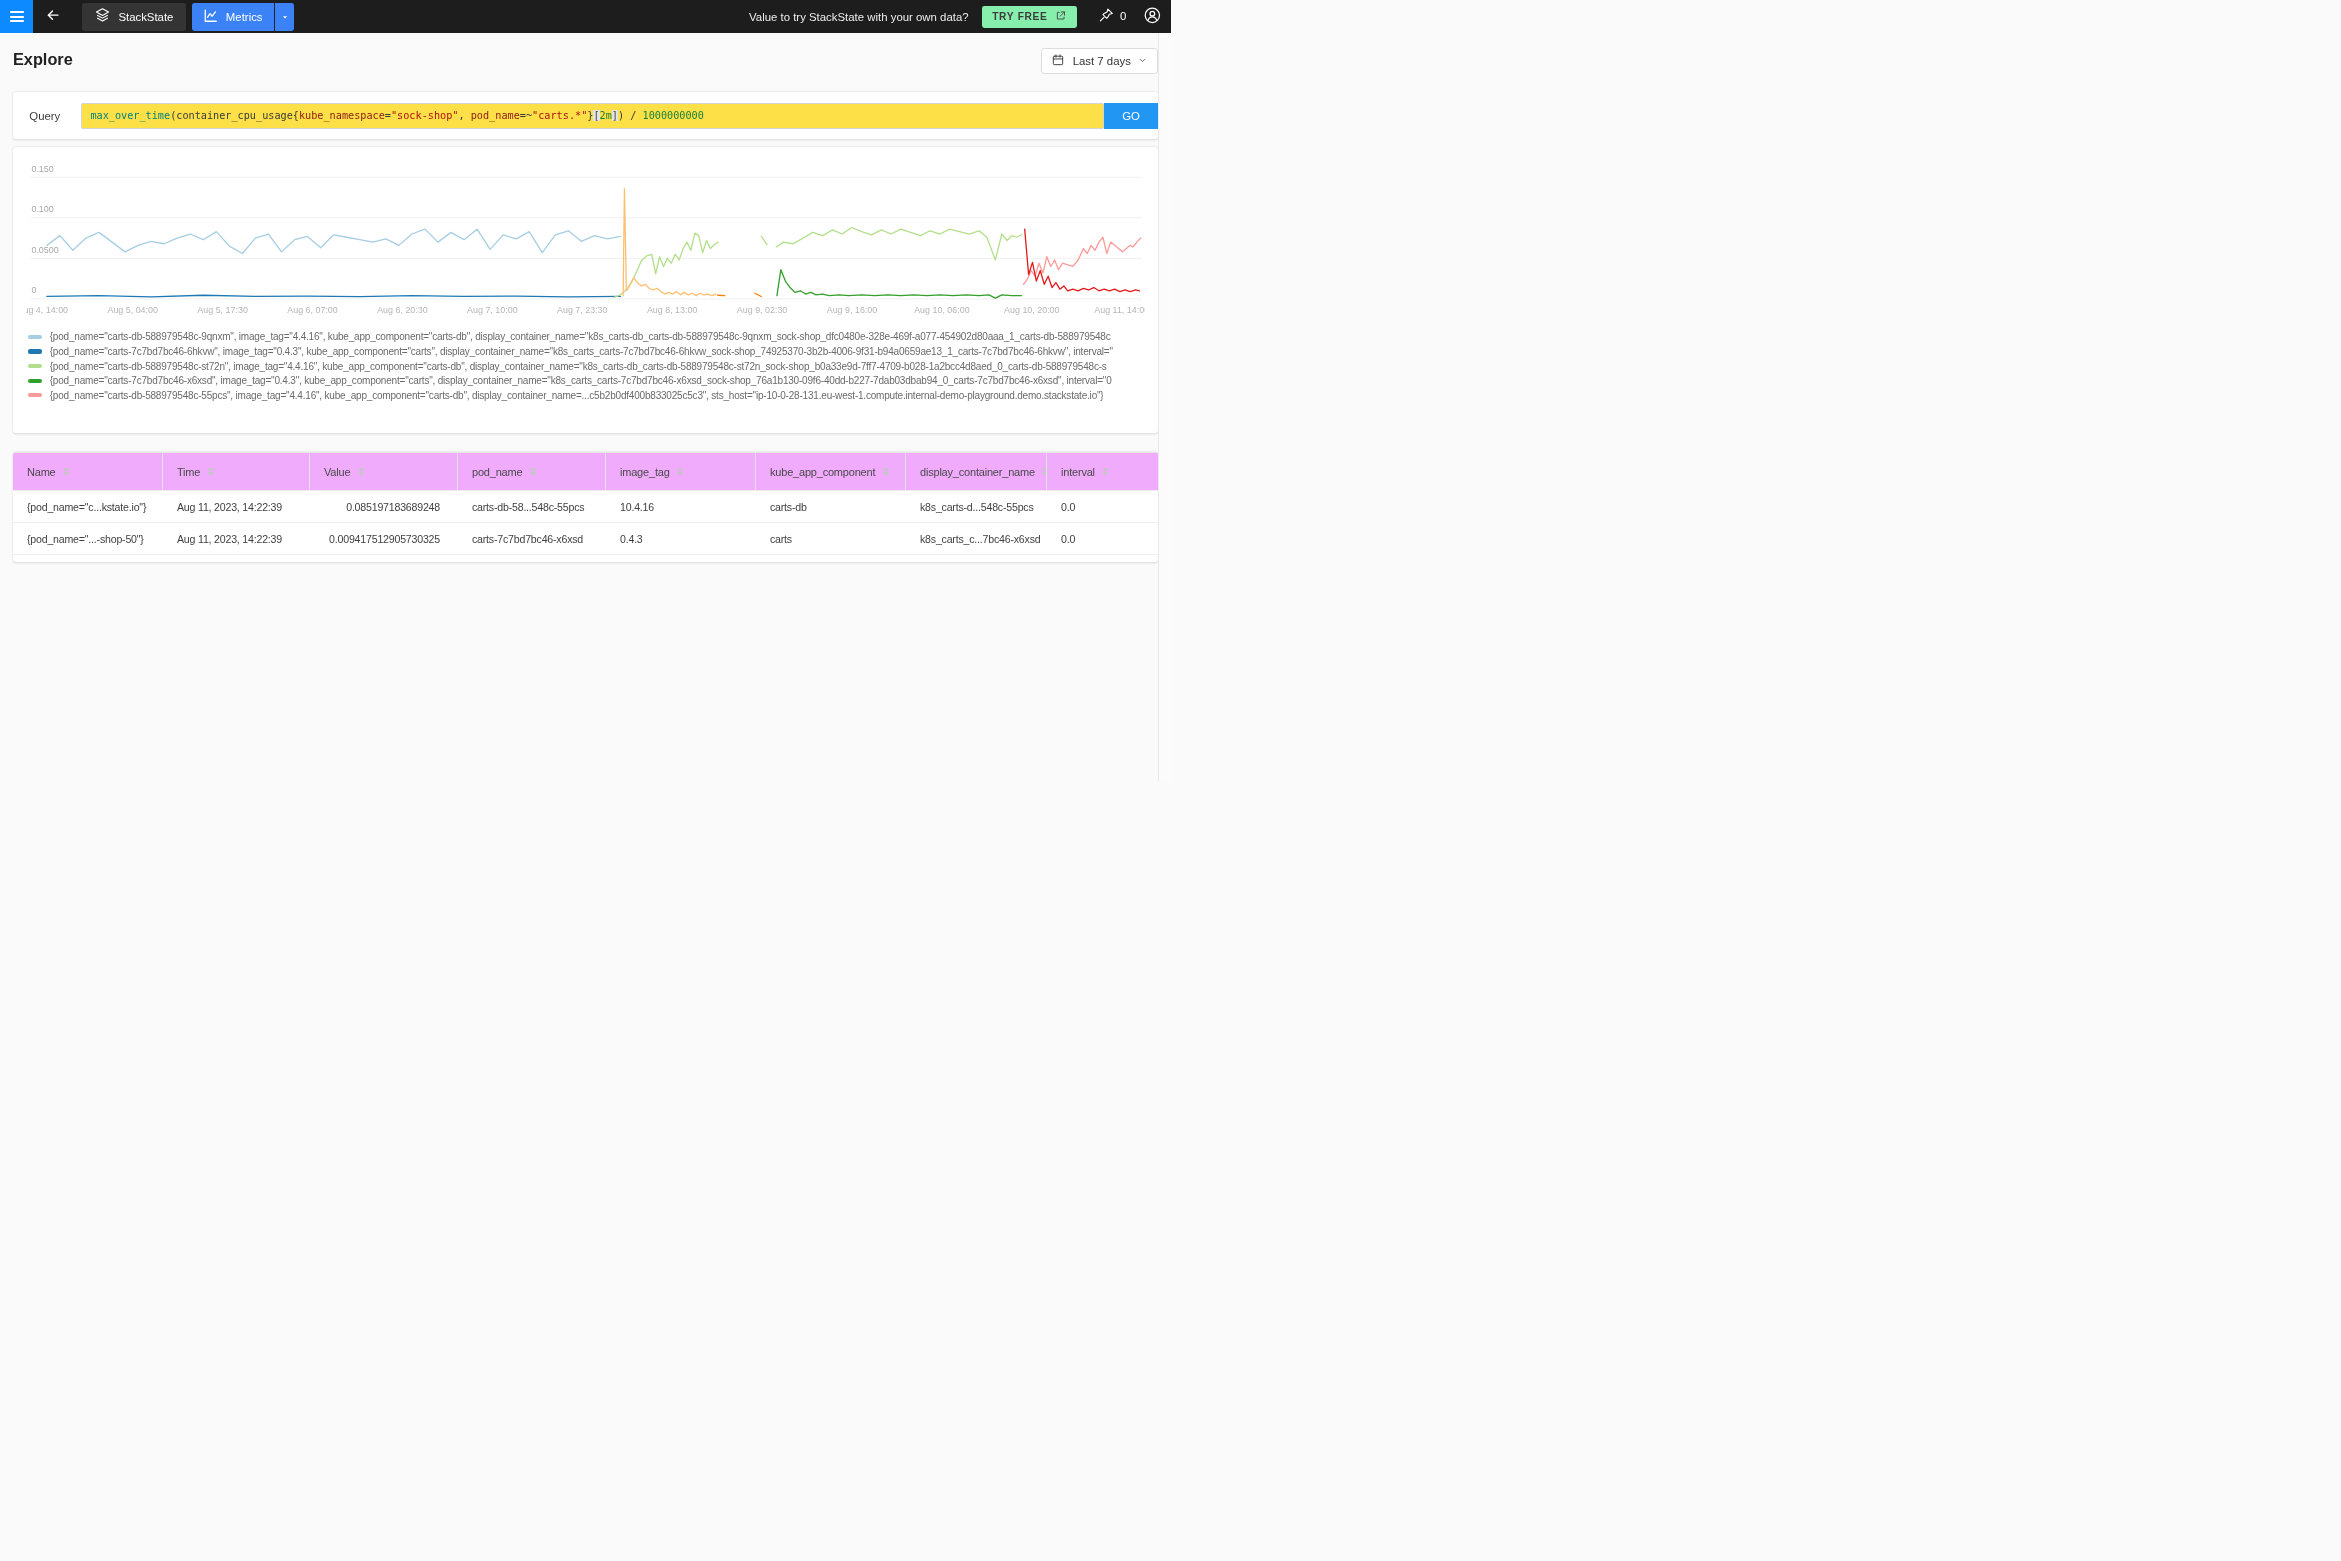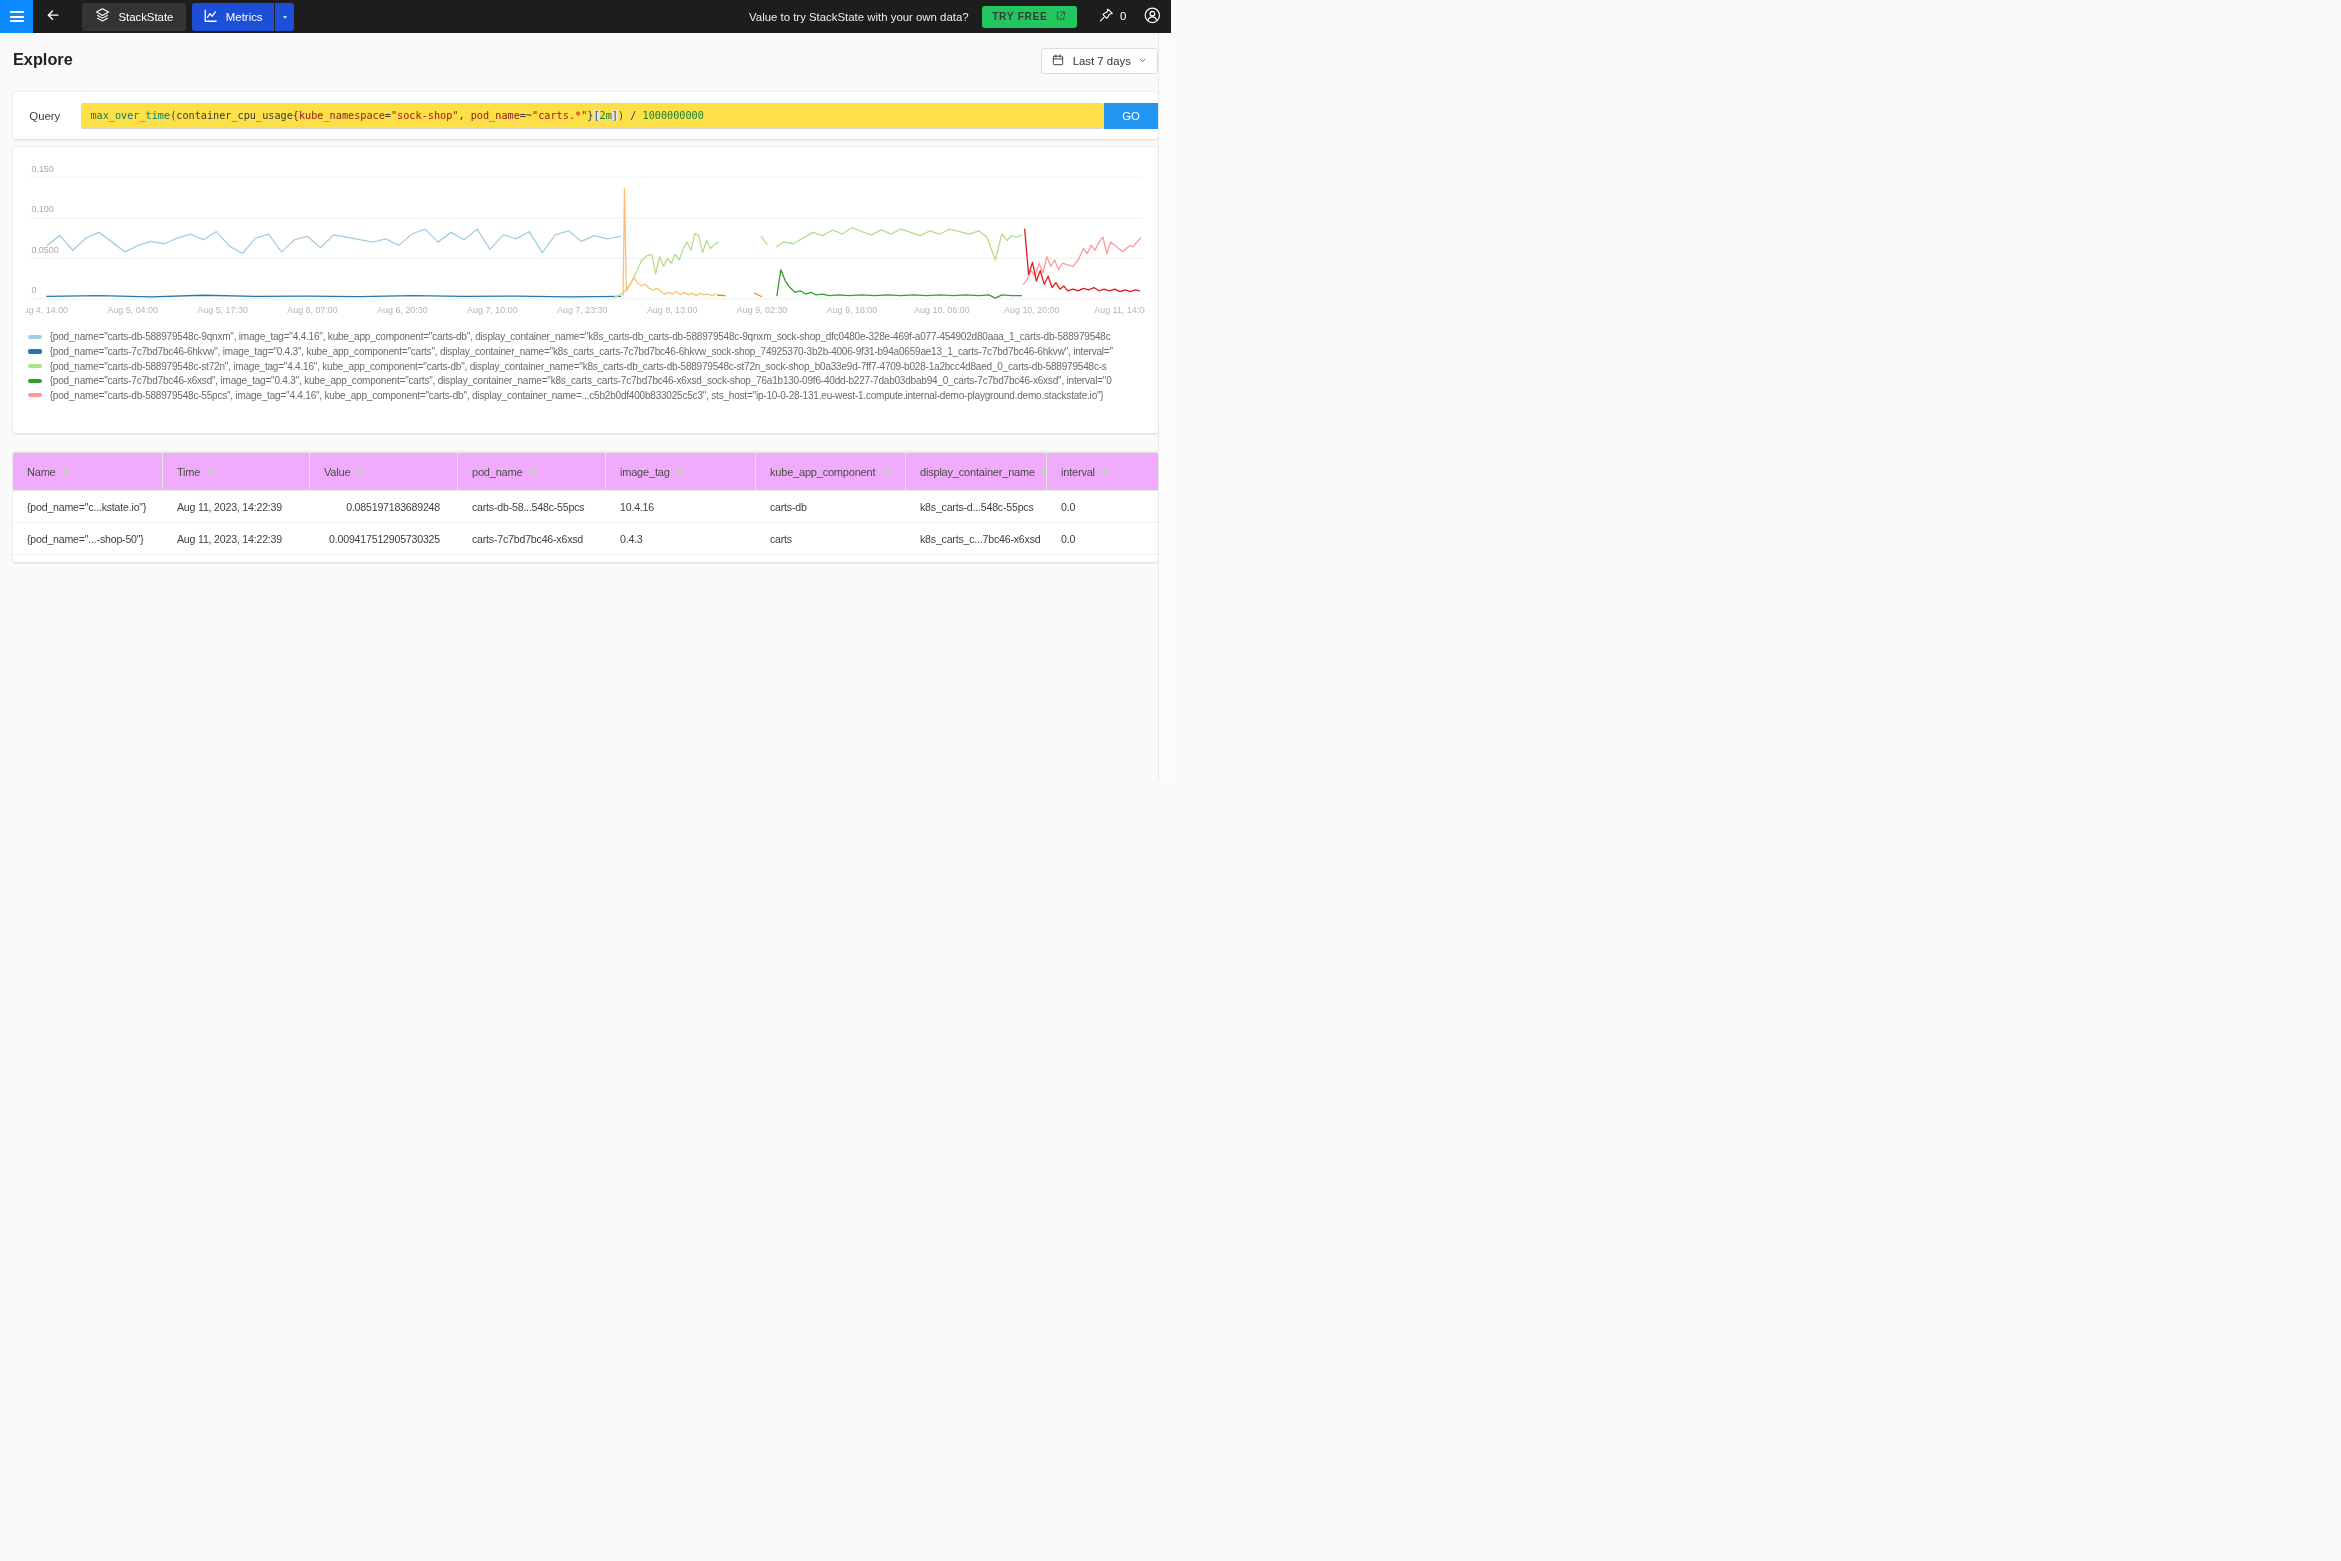--- a/index.html
+++ b/index.html
@@ -9,26 +9,26 @@
   
   .navbar{position:absolute;top:0;left:0;right:0;height:33px;background:#1d1d1d;
           display:flex;align-items:center;z-index:5;}
   .menu-btn{width:33px;height:33px;background:#0d8aff;display:flex;flex-direction:column;
             align-items:center;justify-content:center;gap:2.4px;cursor:pointer;}
   .menu-btn i{width:14px;height:2px;background:#fff;border-radius:0.8px;display:block;}
   .back-btn{width:31px;height:33px;display:flex;align-items:center;justify-content:center;margin-left:4.9px;cursor:pointer;}
   .tab-group{display:flex;align-items:flex-end;margin-left:13px;gap:6px;}
   .nav-tab{height:28px;background:#343434;border-radius:2.4px;display:flex;align-items:center;
            padding:0 12.2px;gap:7.3px;color:#fff;font-size:11.4px;cursor:pointer;}
-  .metrics-wrap{display:flex;align-items:stretch;background:#1d4ed8;border-radius:2.4px;height:28px;}
+  .metrics-wrap{display:flex;align-items:stretch;background:#3b82f6;border-radius:2.4px;height:28px;}
   .metrics-tab{padding:0 11.4px;display:flex;gap:7.3px;align-items:center;font-size:11.4px;color:#fff;cursor:pointer;}
   .caret-btn{width:19.5px;border-left:0.8px solid #242424;display:flex;align-items:center;justify-content:center;cursor:pointer;}
   .nav-right{margin-left:auto;display:flex;align-items:center;padding-right:9.8px;}
   .promo{color:#ededed;font-size:11.4px;}
-  .try-free{margin-left:13px;background:#22c55e;border:none;border-radius:2.4px;height:22px;padding:0 10.6px;
+  .try-free{margin-left:13px;background:#86efac;border:none;border-radius:2.4px;height:22px;padding:0 10.6px;
             display:flex;align-items:center;gap:7.3px;color:#3c3c3c;font-size:10.2px;font-weight:700;
             letter-spacing:0.7px;cursor:pointer;font-family:"Liberation Sans",sans-serif;}
   .pin-wrap{margin-left:21px;display:flex;align-items:center;gap:5.7px;color:#fff;font-size:11.4px;cursor:pointer;}
   .avatar-btn{margin-left:16.3px;display:flex;align-items:center;cursor:pointer;}
 
   
   .page-title{position:absolute;left:13px;top:50px;font-size:16.3px;font-weight:700;color:#212121;}
   .time-range{position:absolute;right:13px;top:48px;height:26px;box-sizing:border-box;
               display:flex;align-items:center;gap:7.3px;background:#fff;border:0.8px solid #dcdcdc;
               border-radius:3.3px;padding:0 9.8px;font-size:11.4px;color:#333;cursor:pointer;

